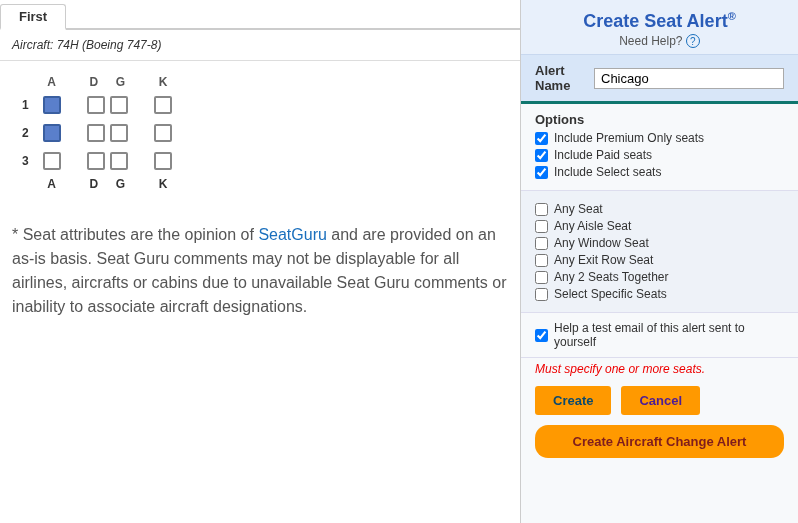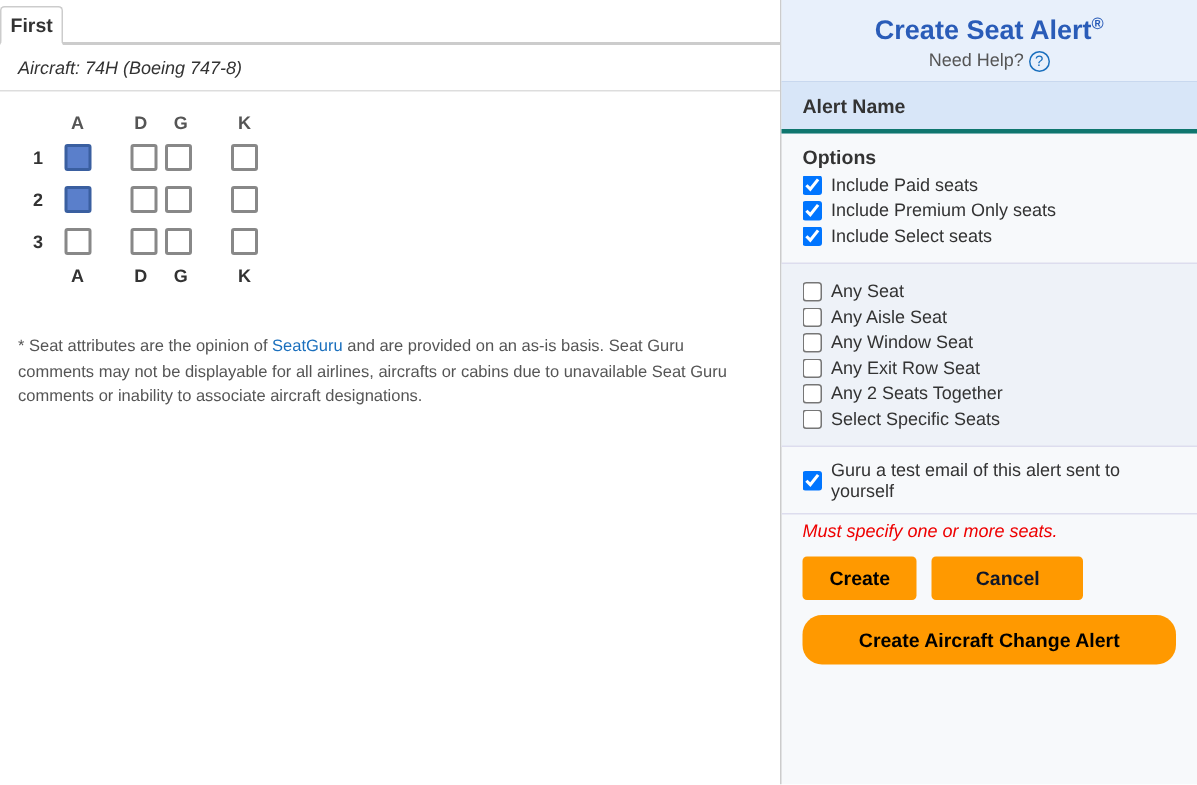--- a/index.html
+++ b/index.html
@@ -4,21 +4,21 @@
   <style>
     * { box-sizing: border-box; margin: 0; padding: 0; }
     body { font-family: Arial, sans-serif; font-size: 13px; background: #fff; color: #333; width: 798px; height: 523px; overflow: hidden; }
 
     .main-container { display: flex; width: 798px; height: 523px; }
 
     
     .left-panel { width: 520px; padding: 0; }
 
     .tab-bar { display: flex; border-bottom: 2px solid #ccc; padding-top: 4px; }
-    .tab { padding: 4px 6px; border: 1px solid #ccc; border-bottom: none; background: #f0f0f0; font-size: 13px; cursor: pointer; margin-right: 2px; border-radius: 3px 3px 0 0; }
+    .tab { padding: 4px 18px; border: 1px solid #ccc; border-bottom: none; background: #f0f0f0; font-size: 13px; cursor: pointer; margin-right: 2px; border-radius: 3px 3px 0 0; }
     .tab.active { background: #fff; border-bottom: 2px solid #fff; margin-bottom: -2px; font-weight: bold; }
 
     .aircraft-info { padding: 8px 12px; font-size: 12px; color: #333; border-bottom: 1px solid #ddd; font-style: italic; }
 
     .seat-map-area { padding: 12px 16px; }
 
     .seat-map-table { border-collapse: collapse; }
     .seat-map-table th, .seat-map-table td { text-align: center; padding: 2px 6px; font-size: 12px; font-weight: bold; }
     .seat-map-table th { color: #555; }
 
@@ -36,21 +36,21 @@
     }
     .seat-box.open {
       background: #fff;
       border-color: #888;
     }
     .seat-box.taken {
       background: #5a7fcb;
       border-color: #3a5fa0;
     }
 
-    .footnote { padding: 8px 12px; font-size: 11px; color: #555; line-height: 1.5; margin-top: 10px; }
+    .footnote { padding: 8px 12px; font-size: 16px; color: #555; line-height: 1.5; margin-top: 10px; }
     .footnote a { color: #1a6fbd; text-decoration: none; }
 
     
     .right-panel { width: 278px; background: #f7f9fb; border-left: 1px solid #ccc; padding: 0; }
 
     .create-alert-header { background: #e8f0fb; padding: 10px 14px 6px; border-bottom: 1px solid #c8d8ef; text-align: center; }
     .create-alert-title { font-size: 18px; font-weight: bold; color: #2a5cb8; }
     .create-alert-title sup { font-size: 11px; }
     .need-help { font-size: 12px; color: #555; margin-top: 2px; }
     .help-circle { display: inline-block; width: 14px; height: 14px; border-radius: 50%; border: 1px solid #1a6fbd; color: #1a6fbd; font-size: 10px; text-align: center; line-height: 13px; }
@@ -68,24 +68,24 @@
     .seats-title { font-size: 13px; font-weight: bold; margin-bottom: 4px; }
     .radio-row { display: flex; align-items: center; margin: 3px 0; font-size: 12px; }
     .radio-row input[type=checkbox] { margin-right: 6px; }
 
     .test-email-row { padding: 8px 14px; display: flex; align-items: center; font-size: 12px; border-bottom: 1px solid #dde; }
     .test-email-row input[type=checkbox] { margin-right: 6px; }
 
     .error-msg { padding: 4px 14px; color: #e00; font-size: 12px; font-style: italic; }
 
     .action-buttons { padding: 6px 14px; display: flex; gap: 10px; }
-    .btn-create { background: #f90; border: none; padding: 7px 18px; font-size: 13px; font-weight: bold; color: #000000; cursor: pointer; border-radius: 3px; }
-    .btn-cancel { background: #f90; border: none; padding: 7px 29px; font-size: 13px; font-weight: bold; color: #0f172a; cursor: pointer; border-radius: 3px; }
-
-    .btn-aircraft-change { margin: 4px 14px; background: #f90; border: none; padding: 9px 0; width: calc(100% - 28px); font-size: 13px; font-weight: bold; color: #000000; cursor: pointer; border-radius: 13px; display: block; }
+    .btn-create { background: #f90; border: none; padding: 7px 18px; font-size: 13px; font-weight: bold; color: #0c4a6e; cursor: pointer; border-radius: 3px; }
+    .btn-cancel { background: #f90; border: none; padding: 7px 18px; font-size: 13px; font-weight: bold; color: #4c1d95; cursor: pointer; border-radius: 3px; }
+
+    .btn-aircraft-change { margin: 4px 14px; background: #f90; border: none; padding: 9px 0; width: calc(100% - 28px); font-size: 13px; font-weight: bold; color: #7f1d1d; cursor: pointer; border-radius: 13px; display: block; }
 
     .spacer-col { width: 14px; }
   </style>
 </head>
 <body>
 
 <div class="main-container">
 
   <div class="left-panel">
     <div class="tab-bar">
@@ -181,31 +181,32 @@
         <span>Create Seat Alert</span><sup>®</sup>
       </div>
       <div class="need-help">
         <span>Need Help?</span>
         <span class="help-circle">?</span>
       </div>
     </div>
 
     <div class="alert-name-row">
       <span class="alert-name-label">Alert Name</span>
+      <input class="alert-name-input" type="text" value="Chicago" style="">
     </div>
 
     <div class="options-section">
       <div class="options-title">Options</div>
       <div class="checkbox-row">
         <input type="checkbox" checked="" style="">
-        <span>Include Paid seats</span>
+        <span>Include Premium Only seats</span>
       </div>
       <div class="checkbox-row">
         <input type="checkbox" checked="" style="">
-        <span>Include Premium Only seats</span>
+        <span>Include Paid seats</span>
       </div>
       <div class="checkbox-row">
         <input type="checkbox" checked="" style="">
         <span>Include Select seats</span>
       </div>
     </div>
 
     <div class="seats-section">
       <div class="radio-row">
         <input type="checkbox" style="">
@@ -228,21 +229,21 @@
         <span>Any 2 Seats Together</span>
       </div>
       <div class="radio-row">
         <input type="checkbox" style="">
         <span>Select Specific Seats</span>
       </div>
     </div>
 
     <div class="test-email-row">
       <input type="checkbox" checked="" style="">
-      <span>Guru a test email of this alert sent to yourself</span>
+      <span>Help a test email of this alert sent to yourself</span>
     </div>
 
     <div class="error-msg">Must specify one or more seats.</div>
 
     <div class="action-buttons">
       <button class="btn-create">Create</button>
       <button class="btn-cancel">Cancel</button>
     </div>
 
     <button class="btn-aircraft-change">Create Aircraft Change Alert</button>

